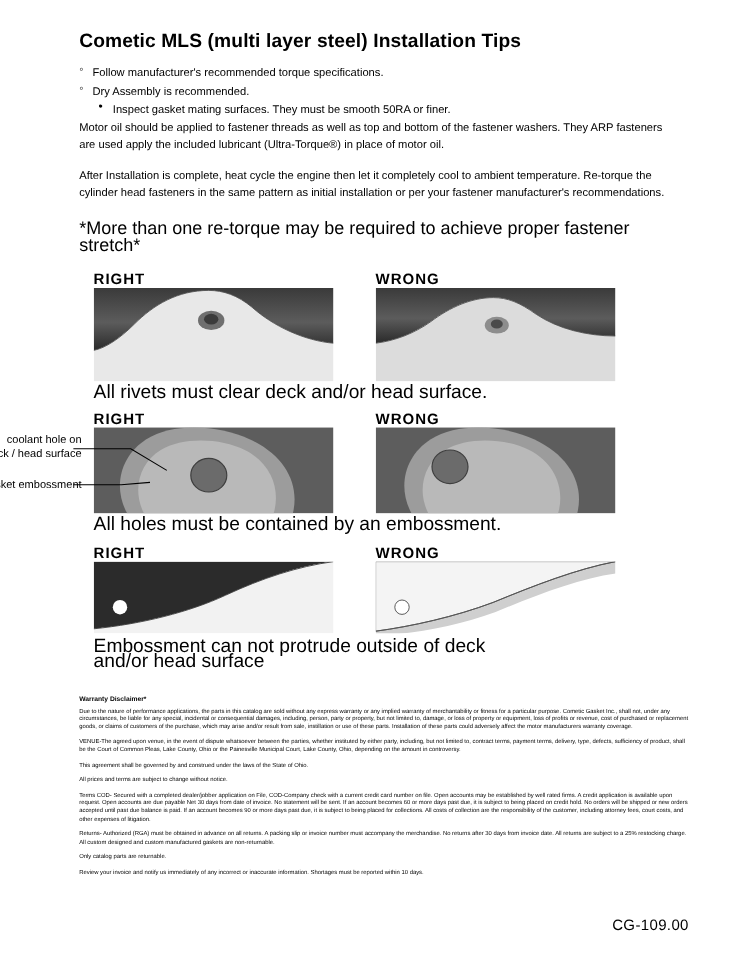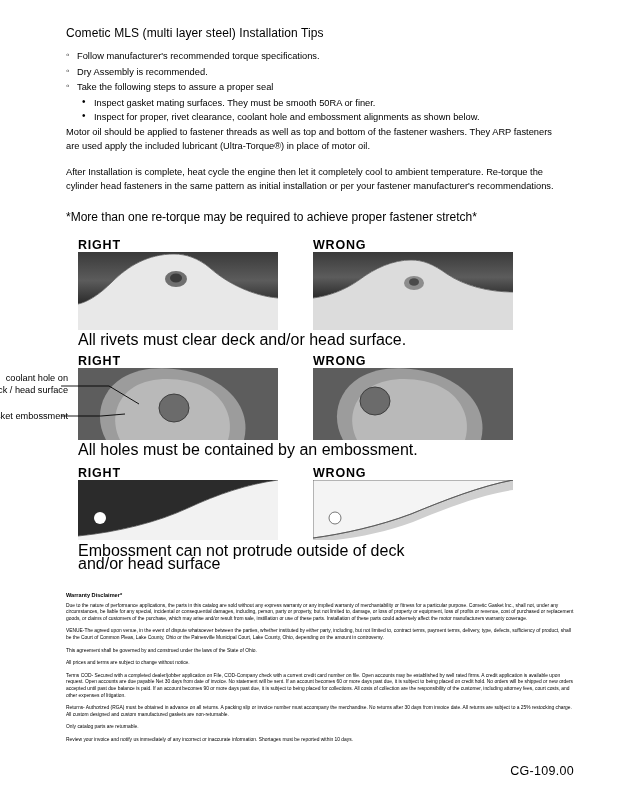--- a/index.html
+++ b/index.html
@@ -17,22 +17,22 @@
   .page {
     position: relative;
     width: 618px;
     height: 800px;
     box-sizing: border-box;
     padding: 26px 40px 10px 40px;
   }
 
   
   .title {
-    font-size: 12px;
-    font-weight: normal;
+    font-size: 16px;
+    font-weight: bold;
     letter-spacing: 0.1px;
     margin: 0 0 9px 26px;
   }
   .bullets {
     margin: 0 0 0 26px;
   }
   .b1 {
     position: relative;
     font-size: 9.3px;
     line-height: 14.5px;
@@ -69,21 +69,21 @@
   .para {
     font-size: 9.3px;
     line-height: 14.3px;
     margin: 0 0 12px 26px;
     max-width: 500px;
   }
   .para.last {
     margin-bottom: 16px;
   }
   .note {
-    font-size: 12px;
+    font-size: 15px;
     line-height: 14px;
     margin: 14px 0 0 26px;
   }
 
   
   .figures {
     margin-top: 14px;
     margin-left: 38px;
   }
   .figgroup {
@@ -150,23 +150,21 @@
 </head>
 <body>
 
 <div class="page">
 
   <h1 class="title">Cometic MLS (multi layer steel) Installation Tips</h1>
 
   <div class="bullets">
     <div class="b1">Follow manufacturer's recommended torque specifications.</div>
     <div class="b1">Dry Assembly is recommended.</div>
-    <div class="b1">Take the following steps to assure a proper seal</div>
     <div class="b2">Inspect gasket mating surfaces.  They must be smooth 50RA or finer.</div>
-    <div class="b2">Inspect for proper, rivet clearance, coolant hole and embossment alignments as shown below.</div>
   </div>
 
   <p class="para">Motor oil should be applied to fastener threads as well as top and bottom of the fastener washers.  They ARP fasteners are used apply the included lubricant (Ultra-Torque®) in place of motor oil.</p>
   <p class="para last">After Installation is complete, heat cycle the engine then let it completely cool to ambient temperature.  Re-torque the cylinder head fasteners in the same pattern as initial installation or per your fastener manufacturer's recommendations.</p>
   <p class="note">*More than one re-torque may be required to achieve proper fastener stretch*</p>
 
   <div class="figures">
 
     <div class="figgroup">
       <div class="figlabels">

